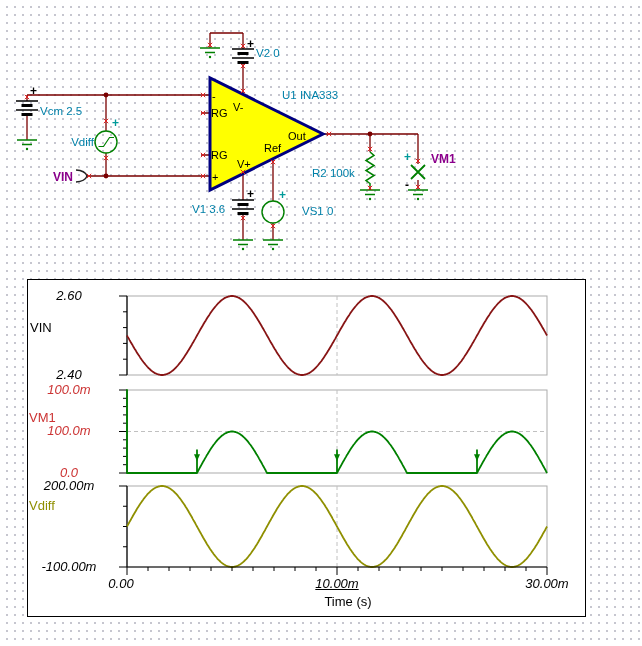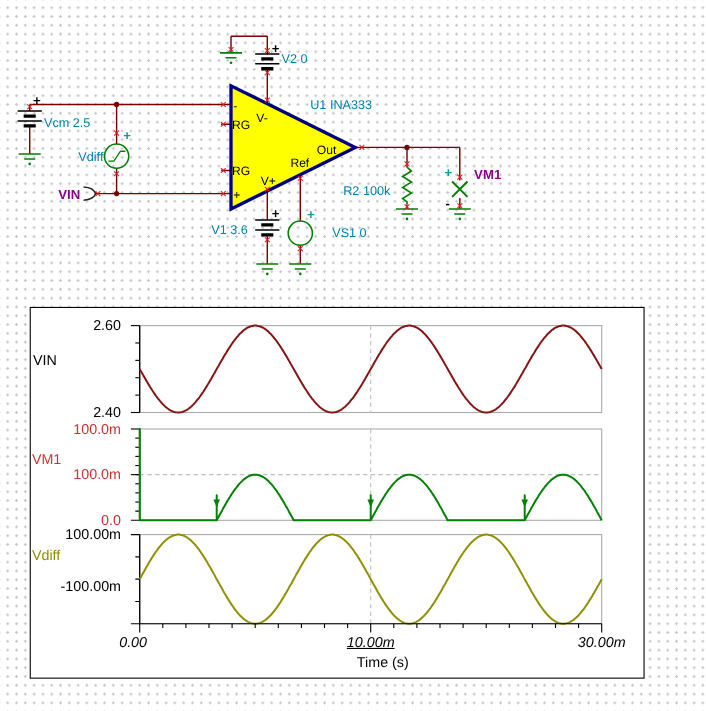--- a/index.html
+++ b/index.html
@@ -6,21 +6,21 @@
   body{width:642px;height:646px;overflow:hidden;background:#fff;
        font-family:"Liberation Sans", sans-serif;}
   .canvas{position:absolute;left:0;top:0;width:642px;height:646px;
       background:#fff;
       background-image:radial-gradient(circle,#c6c6cf 1px, transparent 1.3px);
       background-size:8px 8px;background-position:3px 3px;}
   svg{position:absolute;left:0;top:0;}
   .plot-panel{position:absolute;left:27px;top:279px;width:557px;height:336px;
       background:#fff;border:1px solid #000;}
   .lab{position:absolute;font-size:13px;color:#000;white-space:nowrap;}
-  .ylab{left:28px;width:82px;text-align:right;transform:translateY(-52%);}
+  .ylab{left:28px;width:82px;text-align:center;font-style:italic;transform:translateY(-52%);}
   .xlab{font-style:italic;transform:translateX(-50%);}
   .red{color:#cc3333;}
   .olive{color:#8f8f00;}
   .cname{font-size:13px;transform:translateY(-50%);}
   text{font-family:"Liberation Sans", sans-serif;}
   .tlabel{fill:#0080a8;font-size:11.5px;}
   .pin{fill:#000;font-size:11px;}
   .port{fill:#8b008b;font-size:12px;font-weight:bold;}
   .plus{font-size:12px;font-weight:bold;}
 </style>
@@ -222,20 +222,20 @@
 
   <div class="lab cname" style="left:30px;top:327px;">VIN</div>
   <div class="lab cname red" style="left:29px;top:417px;">VM1</div>
   <div class="lab cname olive" style="left:29px;top:505px;">Vdiff</div>
 
   <div class="lab ylab" style="top:296px;">2.60</div>
   <div class="lab ylab" style="top:375px;">2.40</div>
   <div class="lab ylab red" style="top:390px;">100.0m</div>
   <div class="lab ylab red" style="top:431px;">100.0m</div>
   <div class="lab ylab red" style="top:473px;">0.0</div>
-  <div class="lab ylab" style="top:486px;">100.00m</div>
-  <div class="lab ylab" style="top:533px;">-100.00m</div>
+  <div class="lab ylab" style="top:486px;">200.00m</div>
+  <div class="lab ylab" style="top:567px;">-100.00m</div>
 
   <div class="lab xlab" style="left:121px;top:576px;">0.00</div>
   <div class="lab xlab" style="left:337px;top:576px;text-decoration:underline;">10.00m</div>
   <div class="lab xlab" style="left:547px;top:576px;">30.00m</div>
   <div class="lab" style="left:348px;top:594px;transform:translateX(-50%);">Time (s)</div>
 </div>
 
 </body></html>

